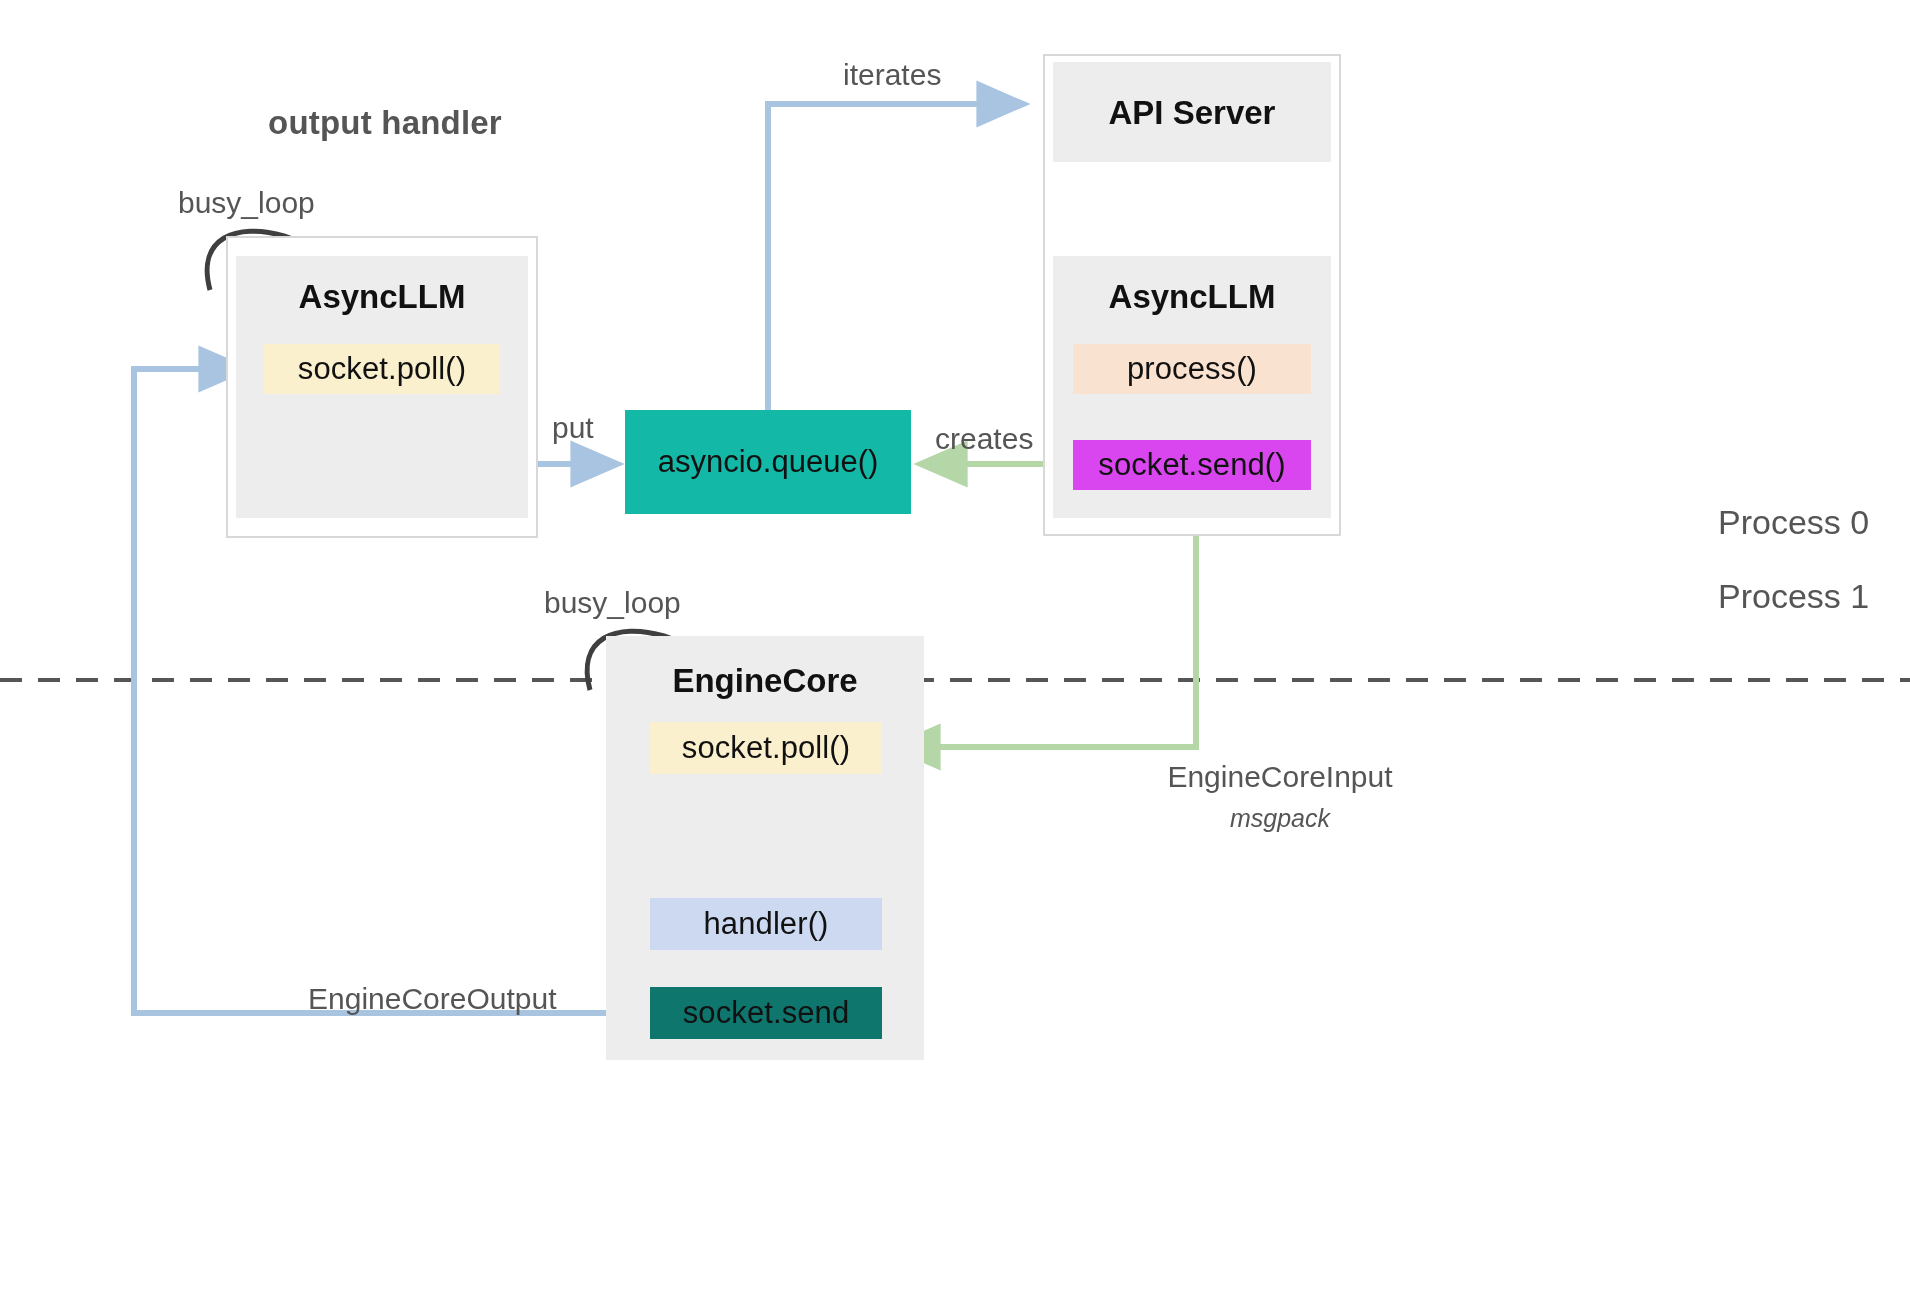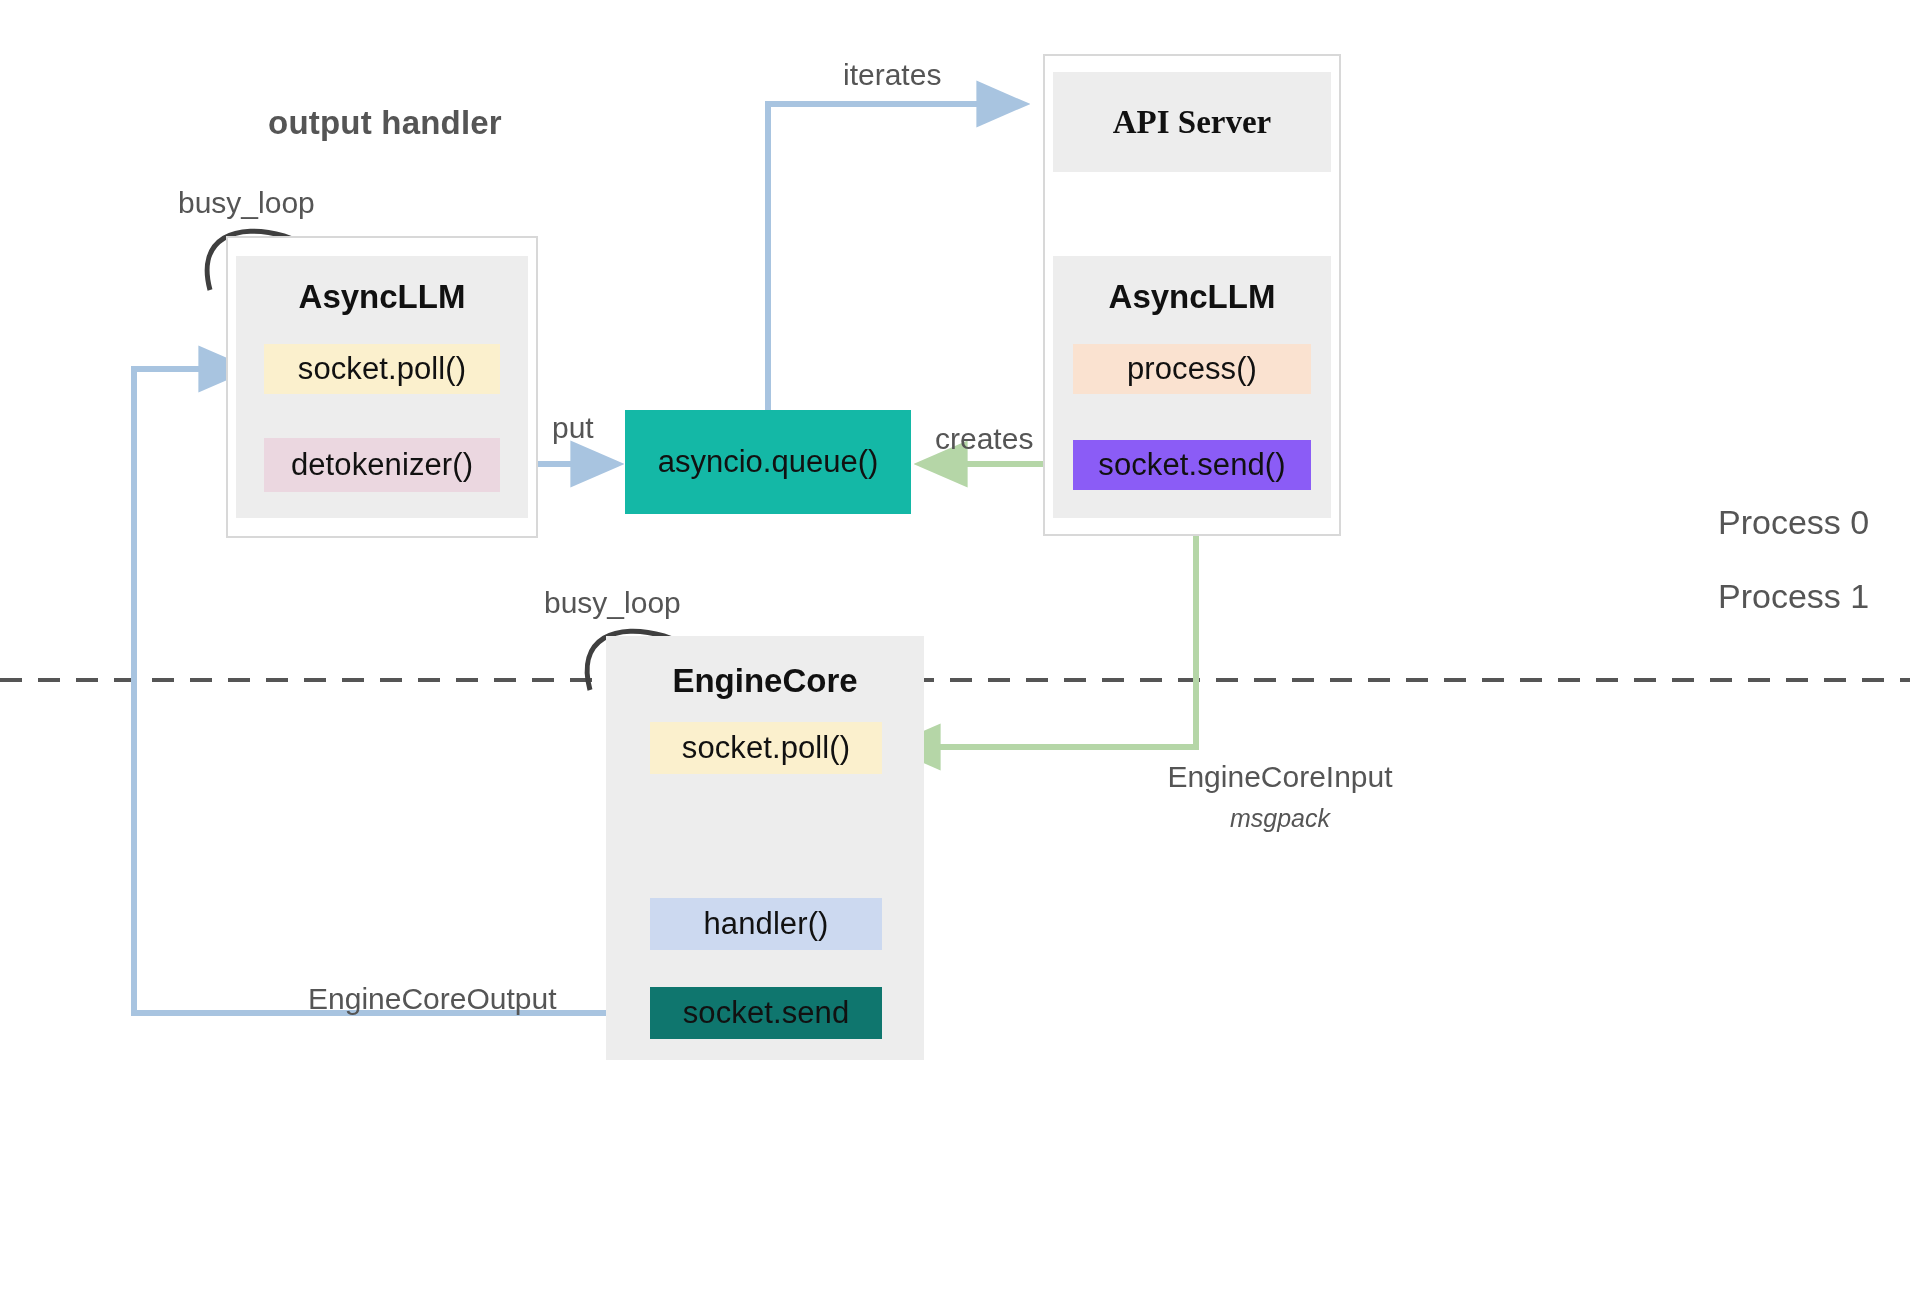--- a/index.html
+++ b/index.html
@@ -66,52 +66,49 @@
   <div class="outer-frame" style="left:226px;top:236px;width:312px;height:302px;"></div>
 
   <div class="grp" style="left:236px;top:256px;width:292px;height:262px;">
     <div class="grp-title" style="top:22px;font-size:33px;">AsyncLLM</div>
   </div>
 
   <div class="slot" style="left:264px;top:344px;width:236px;height:50px;background:#fbf0cd;">
     <span>socket.poll()</span>
   </div>
 
-  <div class="slot" style="left:264px;top:438px;width:236px;height:54px;background:#ebd7e0;">
-    <span>detokenizer()</span>
-  </div>
 
   <div class="edge-label" style="left:178px;top:186px;">busy_loop</div>
 
   <div class="plainbox" style="left:625px;top:410px;width:286px;height:104px;">
     <span>asyncio.queue()</span>
   </div>
 
   <div class="edge-label" style="left:552px;top:411px;">put</div>
 
   <div class="edge-label" style="left:843px;top:58px;">iterates</div>
 
   <div class="edge-label" style="left:935px;top:422px;">creates</div>
 
 
   <div class="outer-frame" style="left:1043px;top:54px;width:298px;height:482px;"></div>
 
-  <div class="grp" style="left:1053px;top:72px;width:278px;height:100px;font-family:Liberation Serif, serif;">
+  <div class="grp" style="left:1053px;top:62px;width:278px;height:100px;">
     <div class="grp-title" style="top:32px;font-size:33px;">API Server</div>
   </div>
 
   <div class="grp" style="left:1053px;top:256px;width:278px;height:262px;">
     <div class="grp-title" style="top:22px;font-size:33px;">AsyncLLM</div>
   </div>
 
   <div class="slot" style="left:1073px;top:344px;width:238px;height:50px;background:#fae2d0;">
     <span>process()</span>
   </div>
 
-  <div class="slot" style="left:1073px;top:440px;width:238px;height:50px;background:#8b5cf6;">
+  <div class="slot" style="left:1073px;top:440px;width:238px;height:50px;background:#d946ef;">
     <span>socket.send()</span>
   </div>
 
   <div class="proc-label" style="left:1718px;top:503px;">Process 0</div>
   <div class="proc-label" style="left:1718px;top:577px;">Process 1</div>
 
   <div class="grp" style="left:606px;top:636px;width:318px;height:424px;">
     <div class="grp-title" style="top:26px;font-size:33px;">EngineCore</div>
   </div>
 

